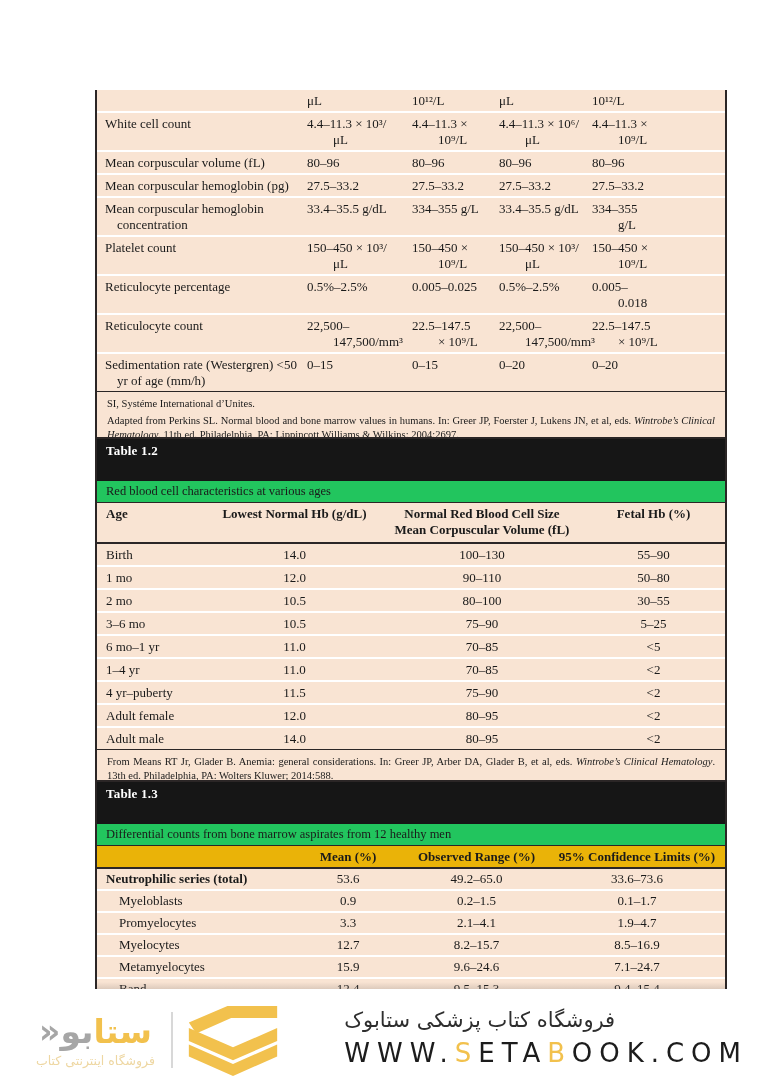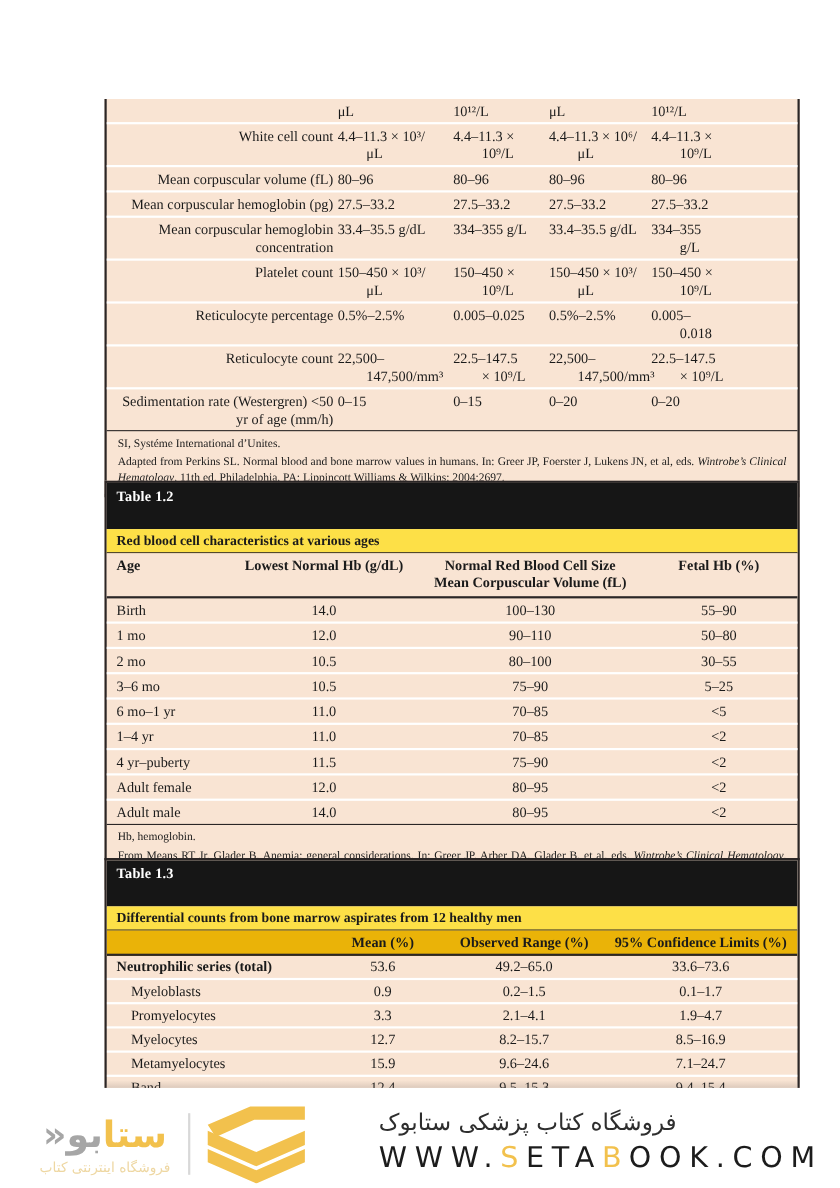--- a/index.html
+++ b/index.html
@@ -6,32 +6,32 @@
   * { margin:0; padding:0; box-sizing:border-box; }
   html,body { width:764px; height:1080px; background:#fff; overflow:hidden; position:relative; }
   body { font-family:"Liberation Serif","DejaVu Serif",serif; color:#1a1a1a; }
 
   .page { position:absolute; inset:0; background:#ffffff; }
 
   
   .tblbox { position:absolute; left:95px; width:632px; }
   .bar    { background:var(--bar,#161616); color:#fff; font-weight:bold; font-size:13px;
             padding:4px 9px 22px; letter-spacing:.2px; }
-  .subttl { background:#fde047; font-weight:bold; font-size:12.5px; padding:3px 9px 4px;
+  .subttl { background:#22c55e; font-weight:normal; font-size:12.5px; padding:3px 9px 4px;
             border-bottom:1.5px solid var(--bd,#2b2626); line-height:14px; }
   .cellwrap { white-space:pre-line; }
 
   
   .tbl1 { top:90px; background:var(--peach,#f9e4d3);
           border-left:2px solid var(--bd,#2b2626); border-right:2px solid var(--bd,#2b2626);
           border-bottom:3px solid var(--bd,#2b2626); font-size:13px; }
   .t1-row { display:grid; grid-template-columns:210px 105px 87px 93px 1fr;
             border-bottom:2px solid #fff; padding:2.5px 0; line-height:16px; }
   .t1-row:last-of-type { border-bottom:none; }
-  .t1-lab { padding-left:20px; padding-right:4px; text-indent:-12px; white-space:pre-line;text-align:right; }
+  .t1-lab { padding-left:20px; padding-right:4px; text-indent:-12px; white-space:pre-line; }
   .t1-val { padding-left:26px; padding-right:4px; text-indent:-26px; white-space:pre-line; }
 
   .footnote-block { border-top:1.5px solid var(--bd,#2b2626); padding:5px 10px 7px;
                     font-size:10.5px; line-height:14px; }
   .footnote-block .fn { margin-bottom:3px; }
   .footnote-block .cite { text-align:justify; }
 
   
   .tbl2 { top:437px; border:2px solid var(--bd,#2b2626); background:var(--peach,#f9e4d3); font-size:13px; }
   .t2-head { display:grid; grid-template-columns:110px 175px 200px 1fr; font-weight:bold;
@@ -231,21 +231,20 @@
           <div class="vc">&lt;2</div>
         </div>
         <div class="t2-row">
           <div class="rl">Adult male</div>
           <div class="vc">14.0</div>
           <div class="vc">80–95</div>
           <div class="vc">&lt;2</div>
         </div>
       </div>
     <div class="footnote-block">
-      <div class="fn">Hb, hemoglobin.</div>
       <div class="cite"><span>From Means RT Jr, Glader B. Anemia: general considerations. In: Greer JP, Arber DA, Glader B, et al, eds. </span><i>Wintrobe’s Clinical Hematology</i><span>. 13th ed. Philadelphia, PA: Wolters Kluwer; 2014:588.</span></div>
     </div>
   </section>
 
   <section class="tblbox tbl3">
     <div class="bar">Table 1.3</div>
     <div class="subttl">Differential counts from bone marrow aspirates from 12 healthy men</div>
     <div class="t3-head">
       <div></div>
       <div class="hc">Mean (%)</div>

